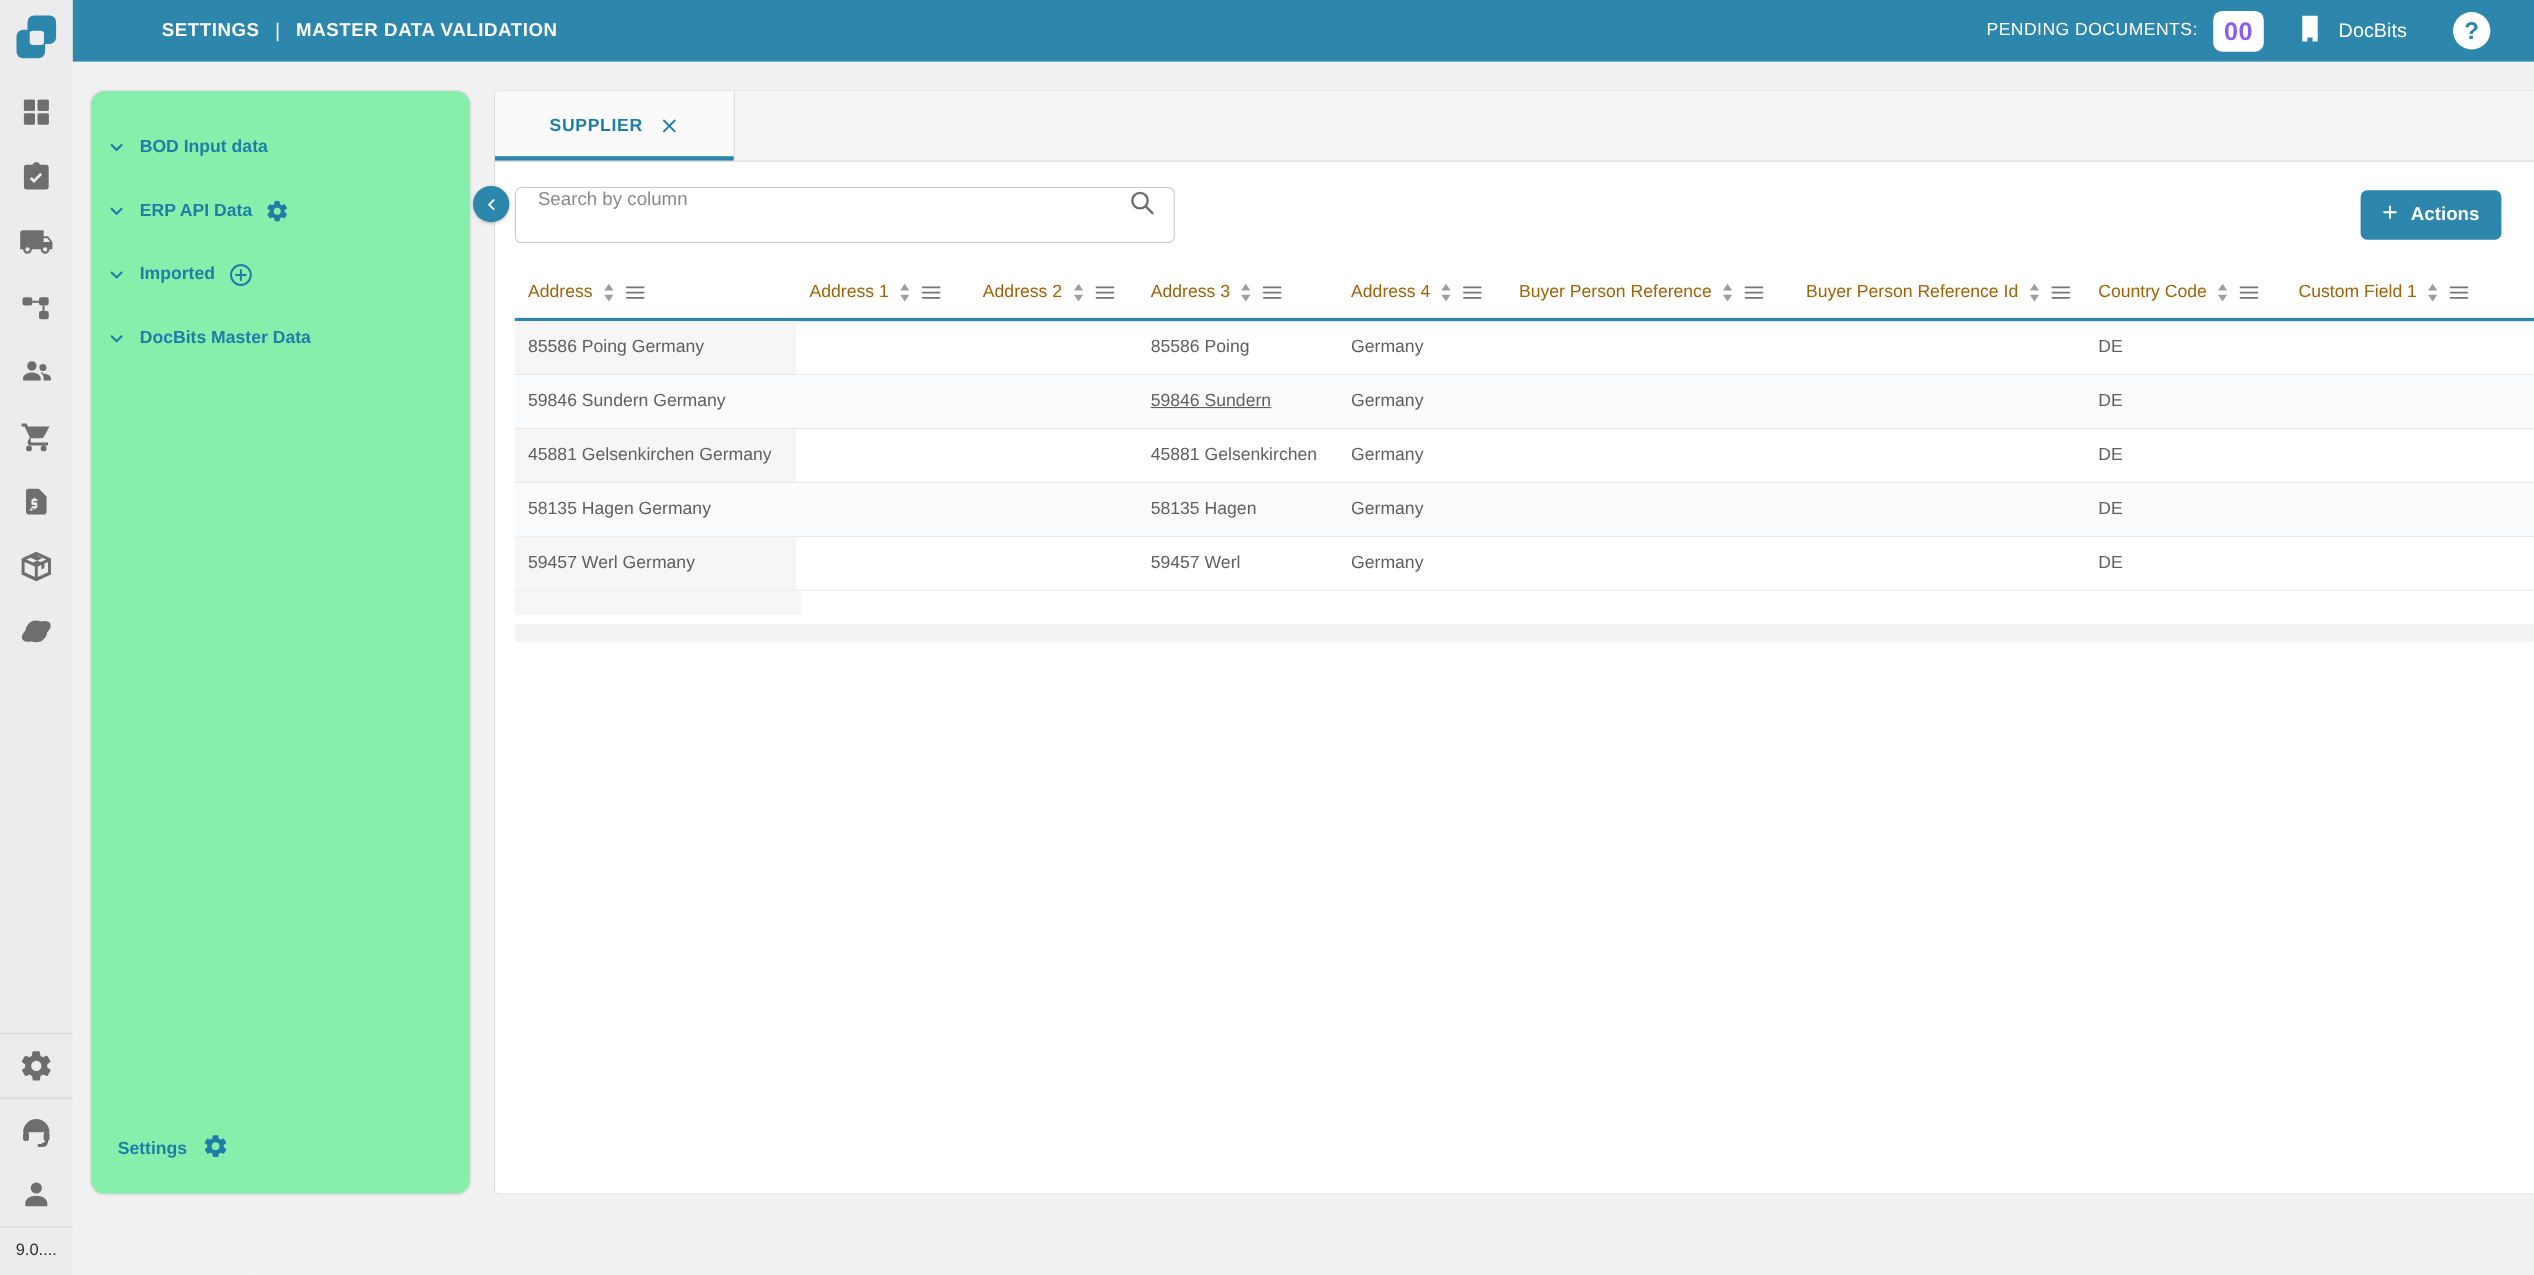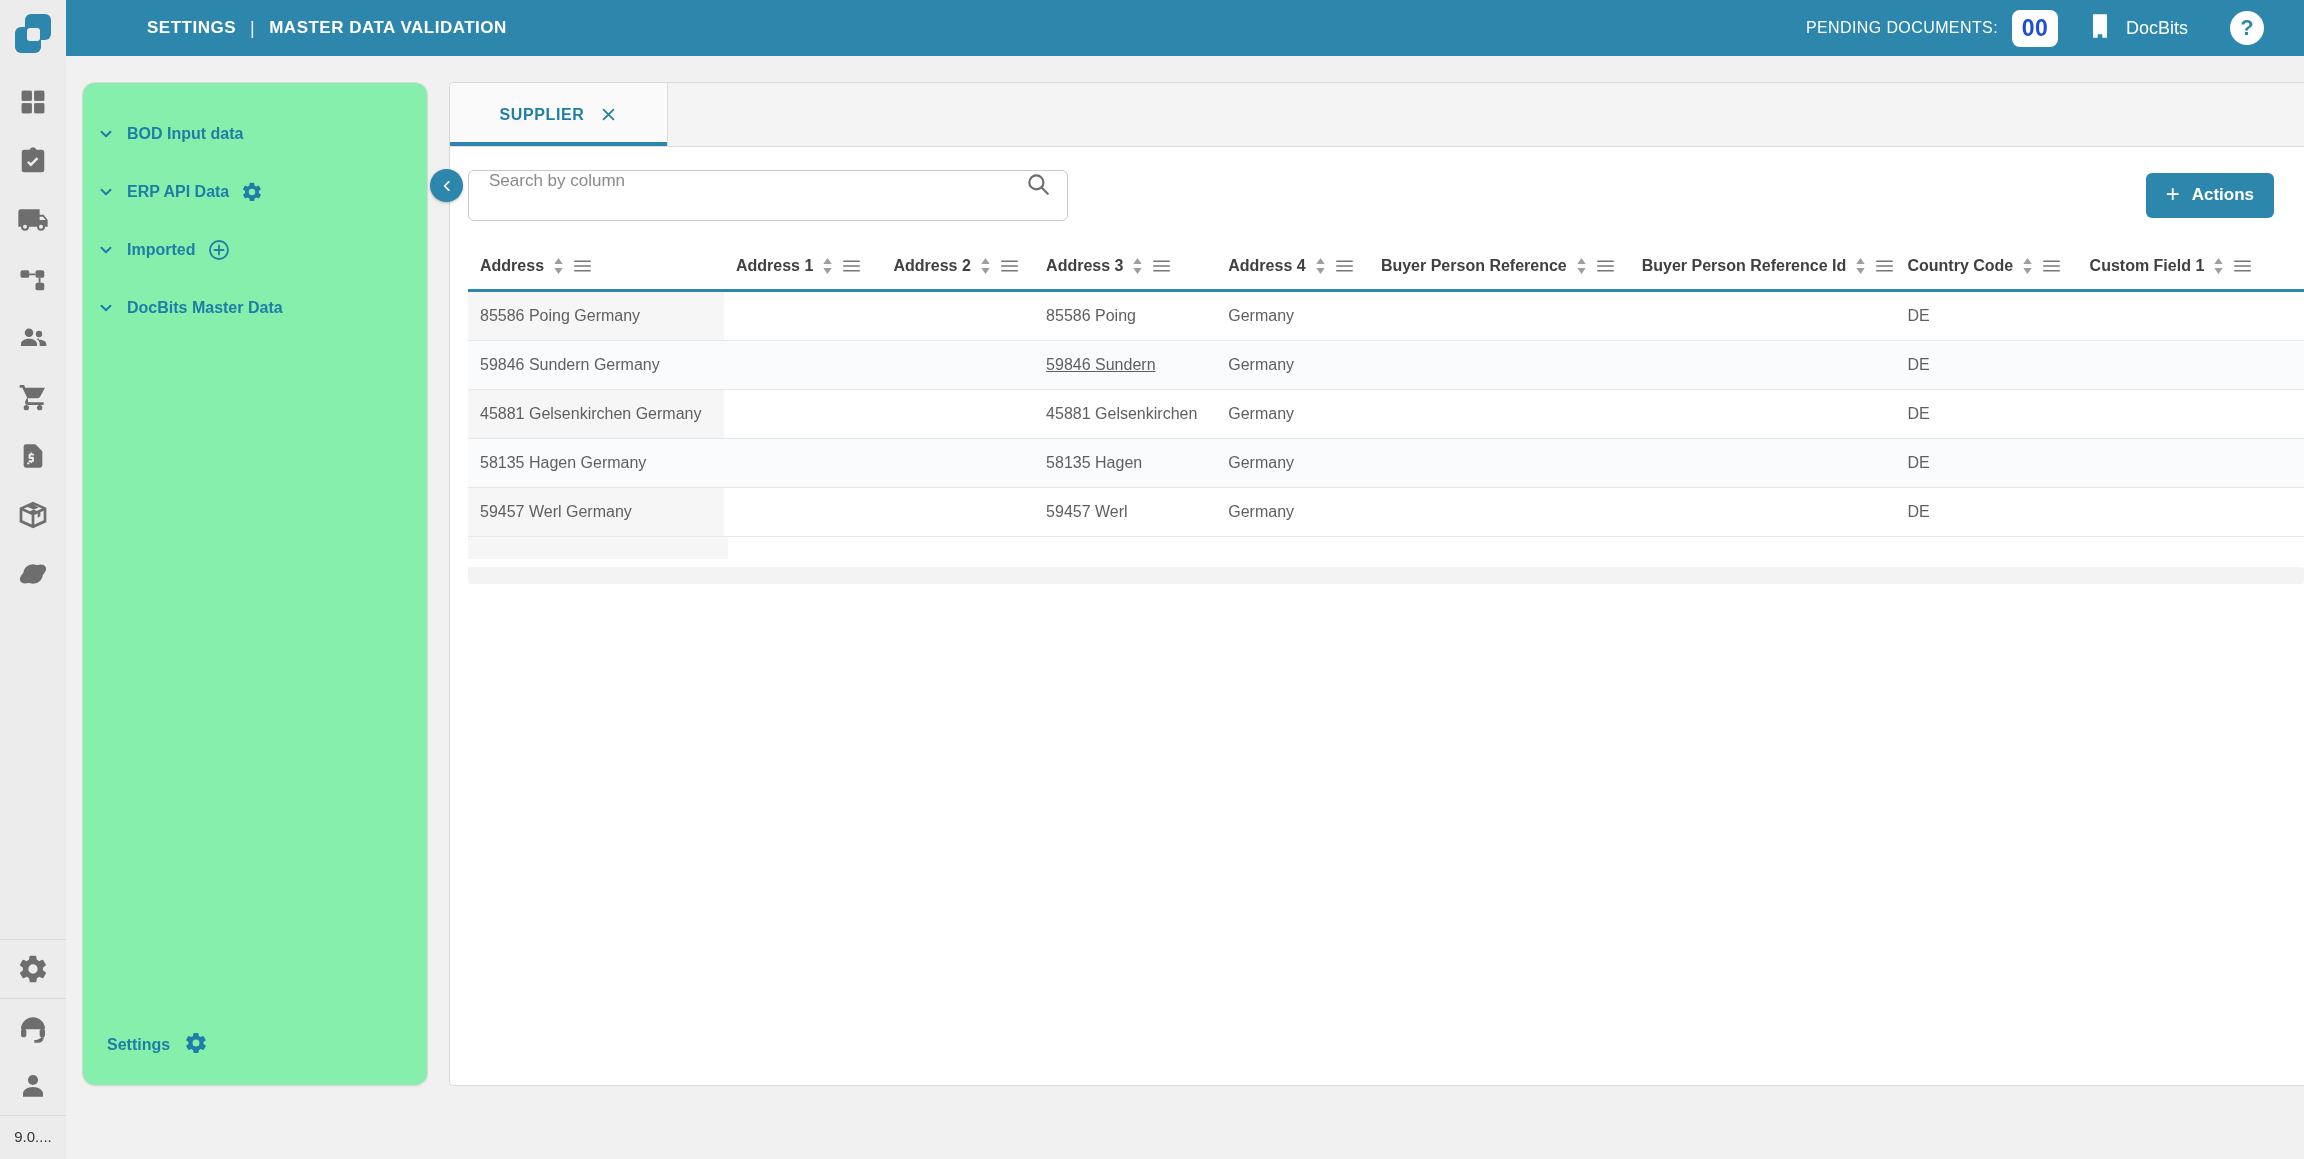--- a/index.html
+++ b/index.html
@@ -19,21 +19,21 @@
   .rail-bottom .rail-icon { margin:13px 0; }
   .rail-version { font-size:15px; color:#333; padding:12px 0 14px 0; }
 
   
   .topbar { position:absolute; left:66px; right:0; top:0; height:56px; background:#2d87ac;
             display:flex; align-items:center; color:#fff; z-index:4; }
   .crumbs { margin-left:81px; display:flex; align-items:center; gap:14px; font-size:17px; font-weight:600; letter-spacing:0.5px; }
   .crumb-sep { opacity:.9; font-weight:400; font-size:18px; }
   .topbar-right { margin-left:auto; display:flex; align-items:center; gap:28px; margin-right:40px; }
   .pending-wrap { display:flex; align-items:center; gap:14px; font-size:16px; letter-spacing:0.4px; }
-  .pending-badge { background:#fff; color:#1d4ed8; font-weight:700; font-size:23px; border-radius:8px;
+  .pending-badge { background:#fff; color:#8b5cf6; font-weight:700; font-size:23px; border-radius:8px;
                    min-width:46px; height:37px; display:flex; align-items:center; justify-content:center; padding:0 6px; }
   .brand-wrap { display:flex; align-items:center; gap:12px; font-size:18px; }
   .help-btn { width:34px; height:34px; border-radius:50%; background:#fff; color:#2d87ac; font-weight:700; font-size:22px;
               display:flex; align-items:center; justify-content:center; cursor:pointer; margin-left:14px; }
 
   
   .sidebar { position:absolute; left:82px; top:82px; width:346px; height:1004px; background:#86efac;
              border:1px solid #d9d9d9; border-radius:13px; box-shadow:0 1px 2px rgba(0,0,0,.05);
              display:flex; flex-direction:column; z-index:2; }
   .side-list { padding:22px 0 0 14px; display:flex; flex-direction:column; }
@@ -68,21 +68,21 @@
   .search-ic { display:flex; align-items:center; cursor:pointer; }
   .actions-btn { margin-left:auto; height:45px; min-width:116px; background:#2d87ac; border:none; border-radius:6px;
                  color:#fff; font-size:17px; font-weight:600; display:flex; align-items:center; gap:12px;
                  padding:0 20px; cursor:pointer; font-family:"Liberation Sans", sans-serif; }
   .plus-glyph { font-size:24px; font-weight:400; line-height:1; margin-top:-2px; }
 
   
   .table-wrap { padding:0 0 0 18px; overflow:hidden; }
   .tbl { display:flex; flex-direction:column; }
   .tr { display:flex; }
-  .th { display:flex; align-items:center; gap:8px; height:46px; font-size:16px; font-weight:700; color:#404040;
+  .th { display:flex; align-items:center; gap:8px; height:46px; font-size:16px; font-weight:400; color:#a16207;
         padding-left:12px; cursor:pointer; }
   .thead { border-bottom:3px solid #2e87ab; }
   .sort-ic, .menu-ic { display:flex; align-items:center; cursor:pointer; flex:none; }
   .td { display:flex; align-items:center; height:48px; font-size:16px; color:#5f5f5f; padding-left:12px; overflow:hidden; white-space:nowrap; }
   .row { border-bottom:1px solid #e7e7e7; cursor:pointer; }
   .row.even .td { background:#fafbfd; }
   .td.pinned { background:#f6f6f6; }
   .pin-stub { width:260px; height:22px; background:#f6f6f6; }
   .hscroll { margin-top:8px; height:17px; background:#f3f3f3; border-radius:3px; }
 </style>

